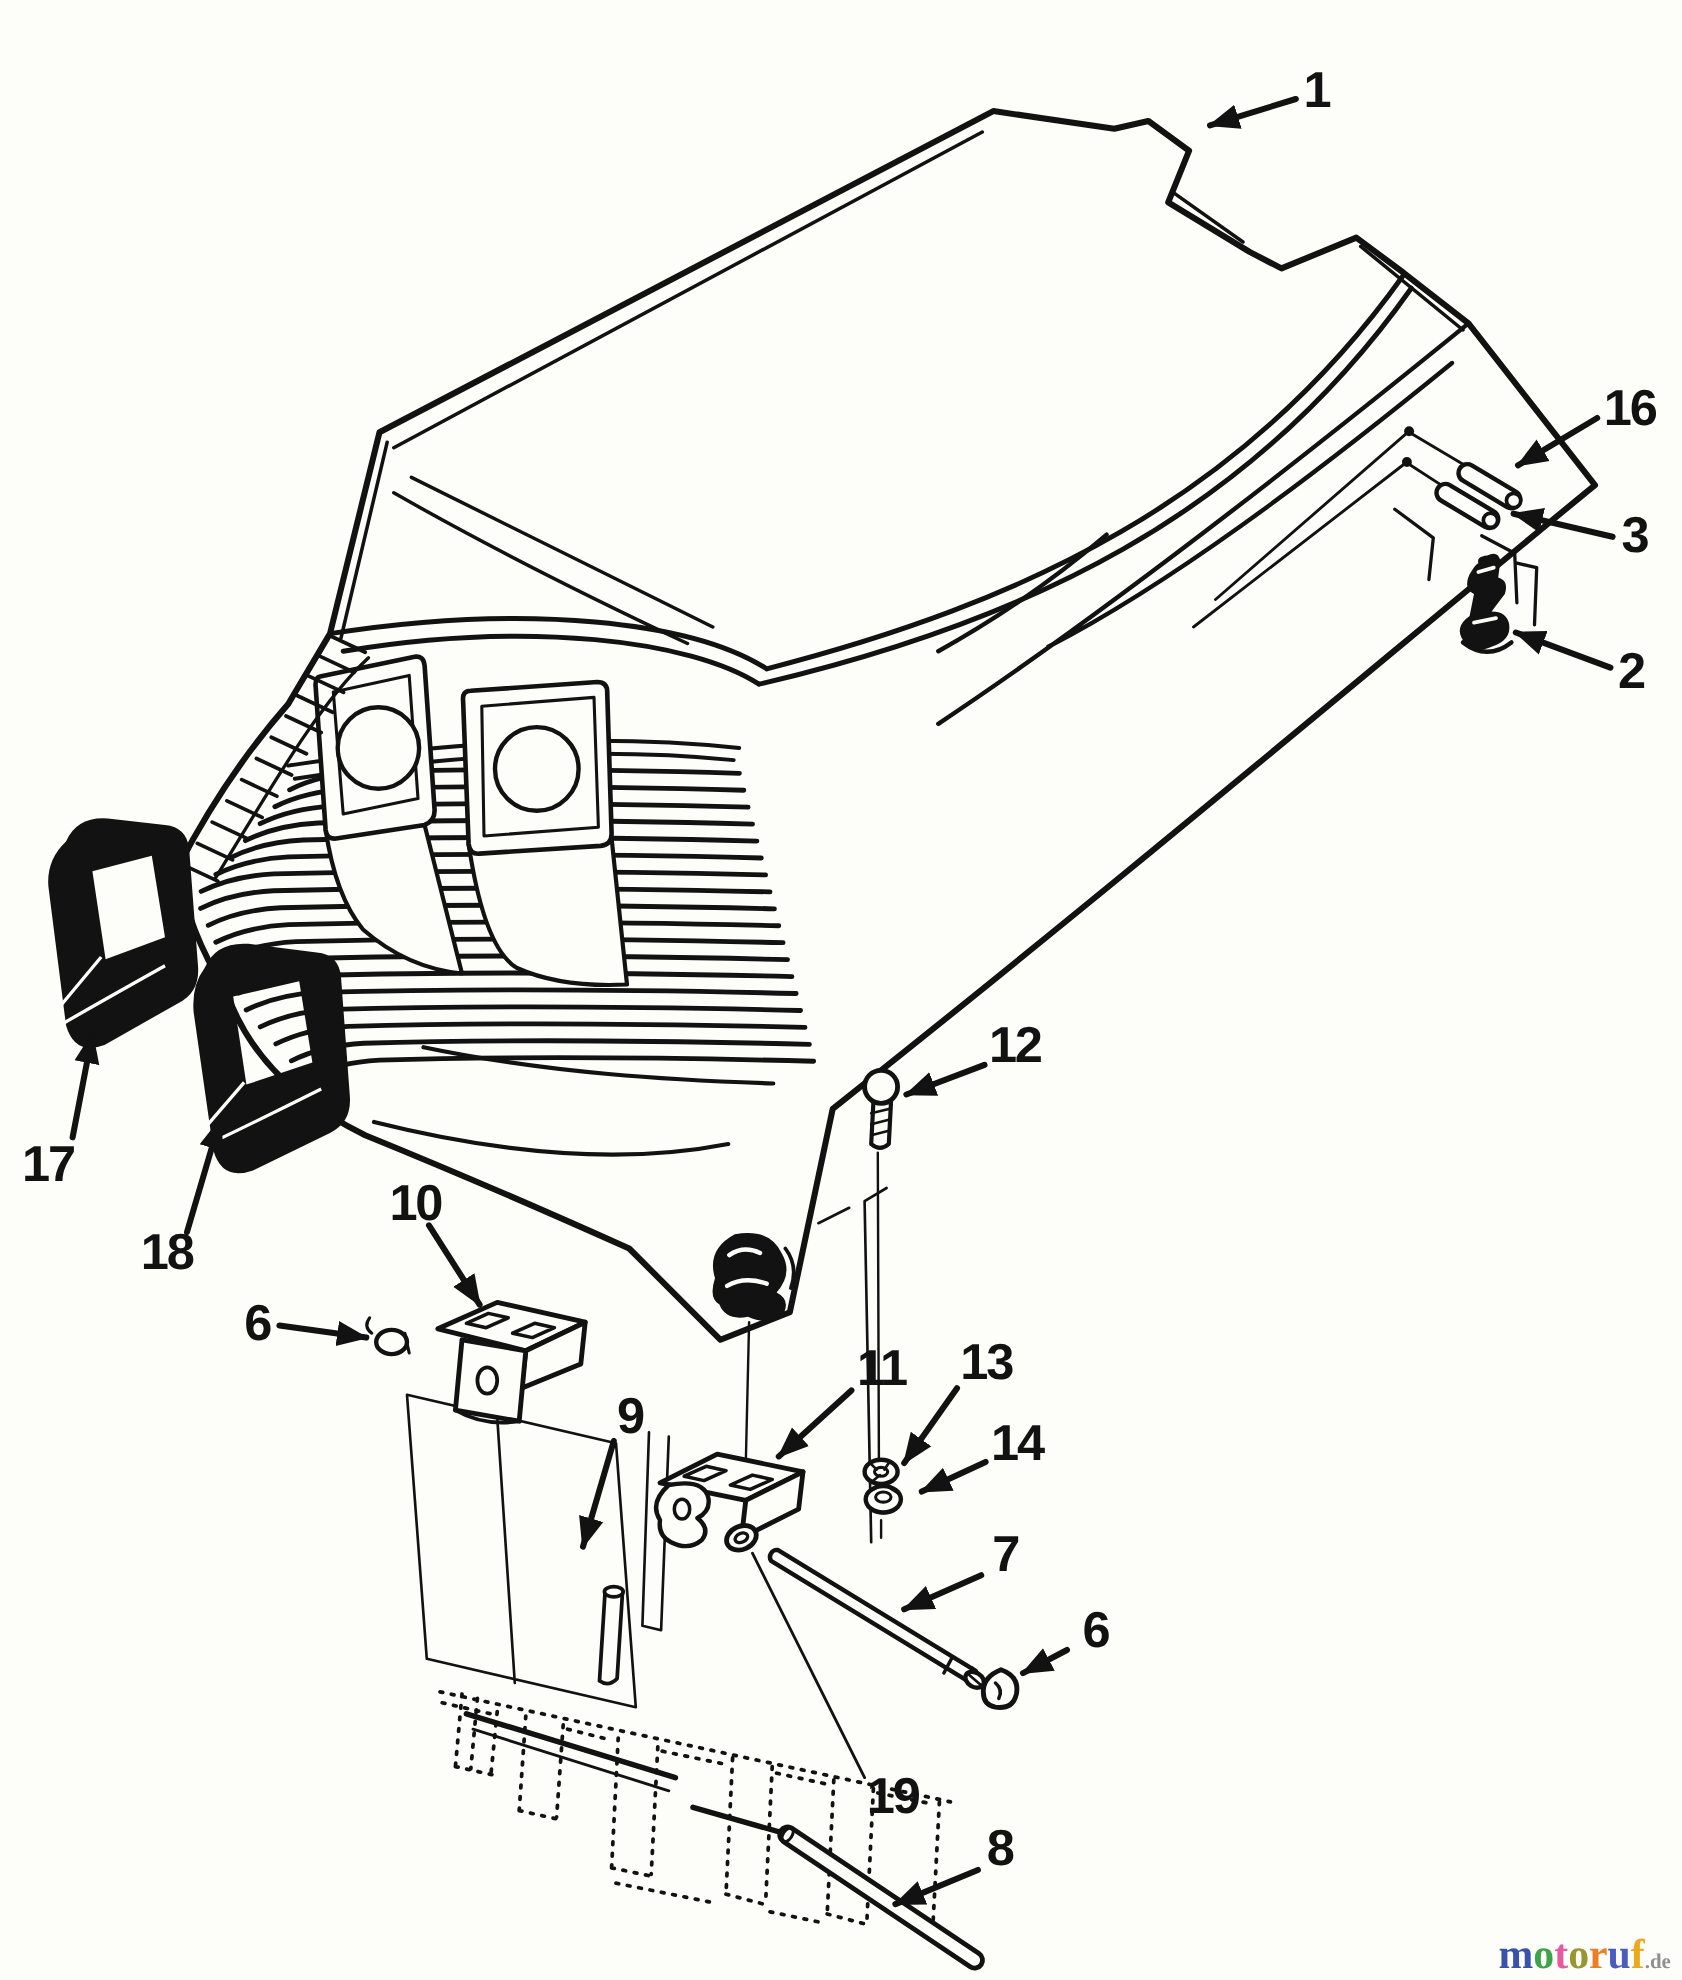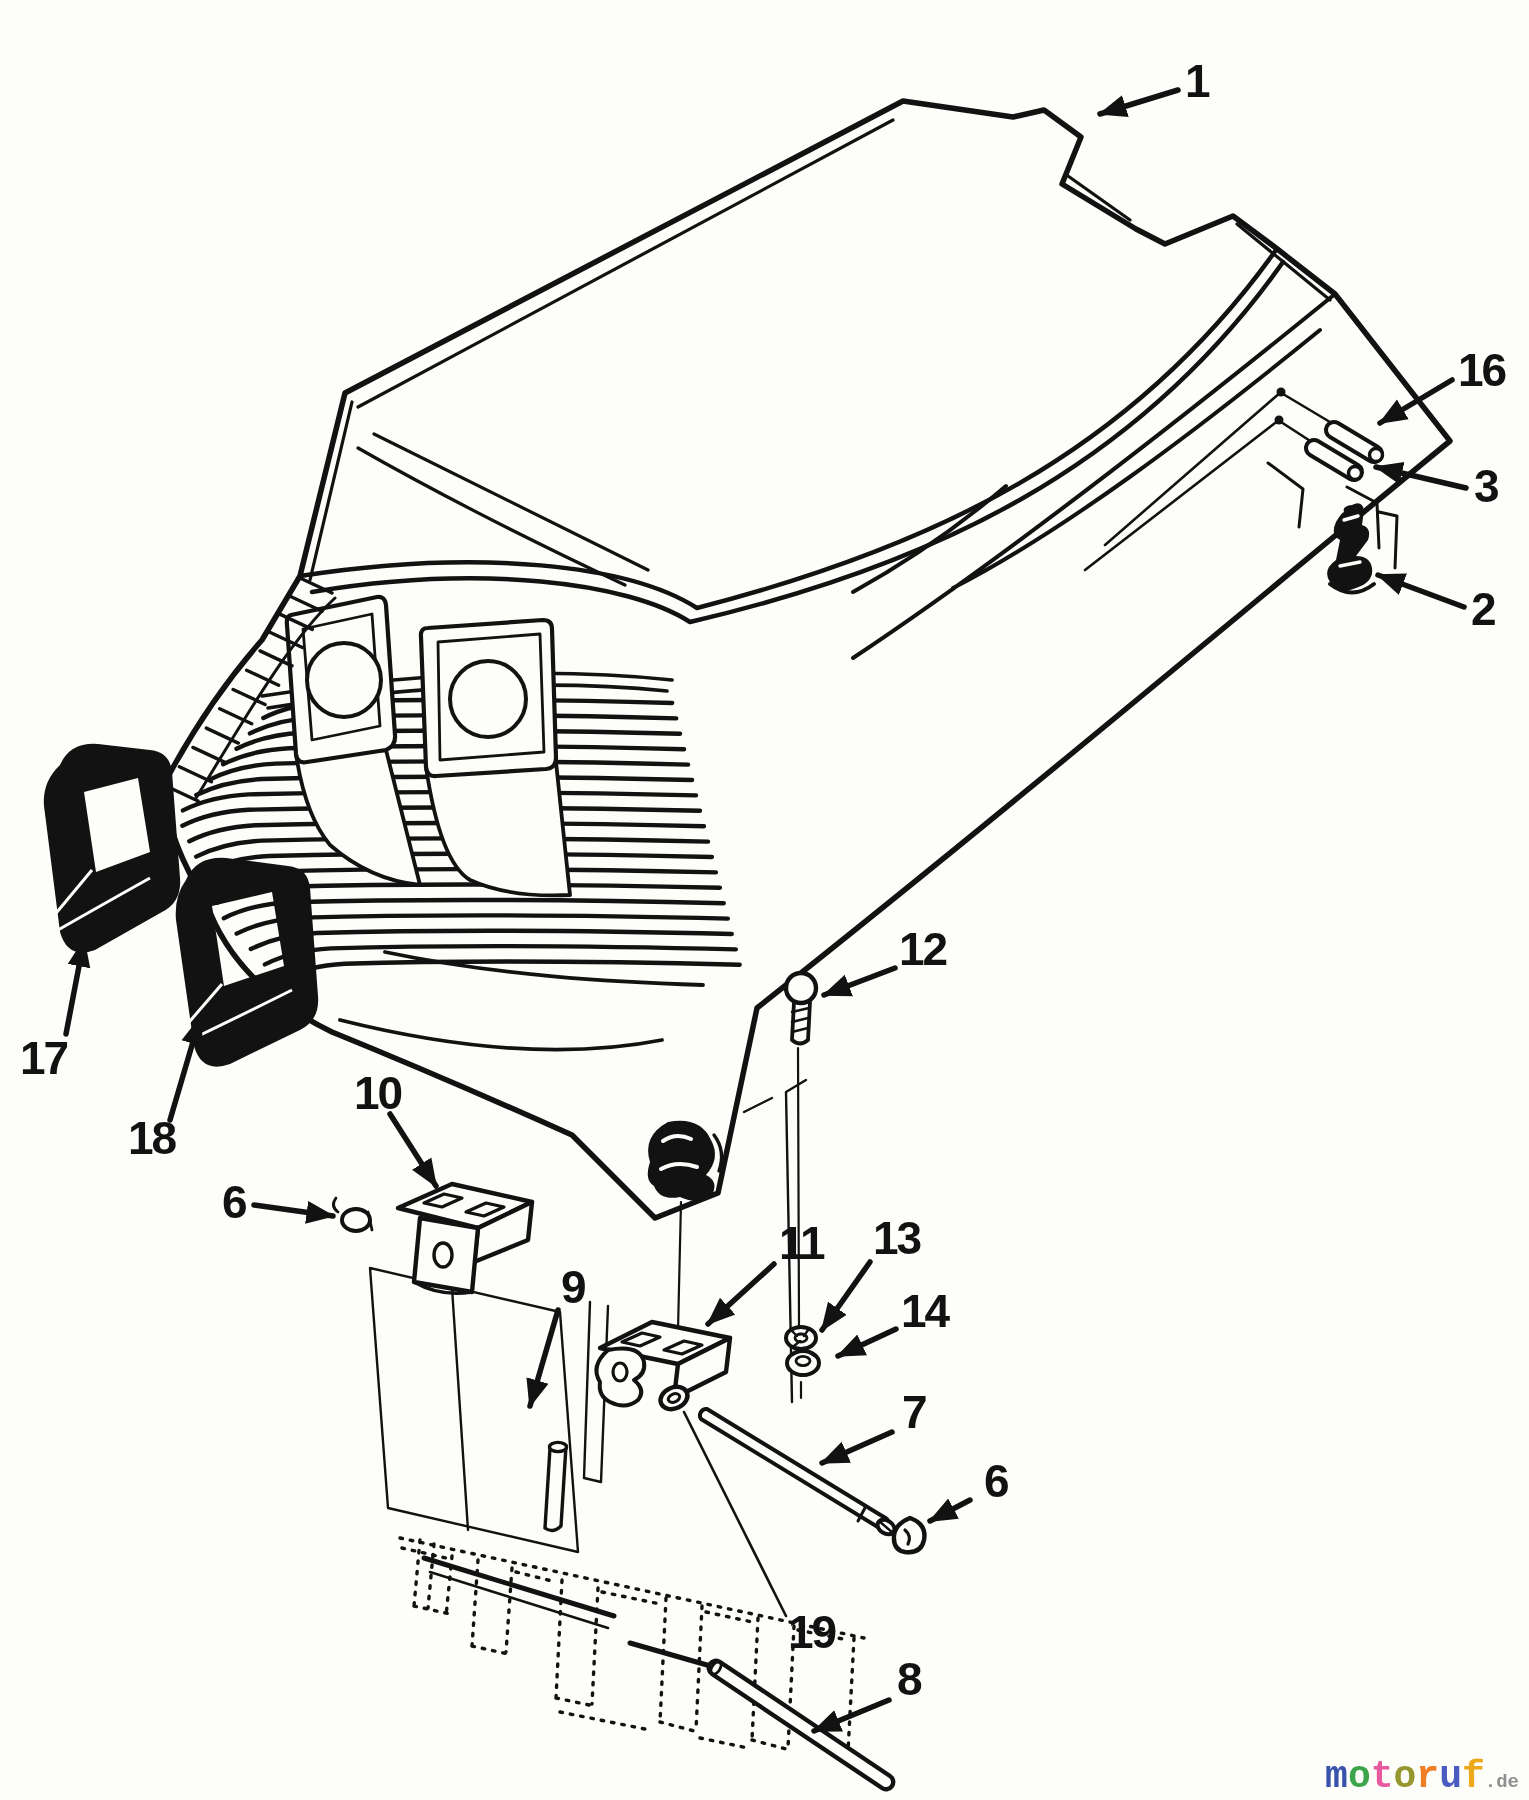--- a/index.html
+++ b/index.html
@@ -13,21 +13,21 @@
   .ink{stroke:var(--ink,#121212);fill:none;stroke-linecap:round;stroke-linejoin:round;}
   .fillw{fill:#fdfdfa;}
   .fillk{fill:var(--ink,#121212);stroke:none;}
   .callout-text{
     font-family:"Liberation Sans",sans-serif;
     font-weight:bold;font-size:46px;letter-spacing:-2px;
     fill:var(--ink,#121212);
   }
   .logo{
     position:absolute;right:10px;bottom:4px;
-    font-family:Liberation Mono, monospace;
+    font-family:Liberation Serif, serif;
     font-weight:bold;font-size:38px;line-height:1;
     user-select:none;white-space:nowrap;
   }
   .logo .suffix{font-size:19px;font-weight:bold;}
 </style>
 </head>
 <body style="--bg: #fdfdfa; --ink: #121212;">
 
 <div class="canvas">
 <svg width="1529" height="1800" viewBox="0 0 1529 1800">

